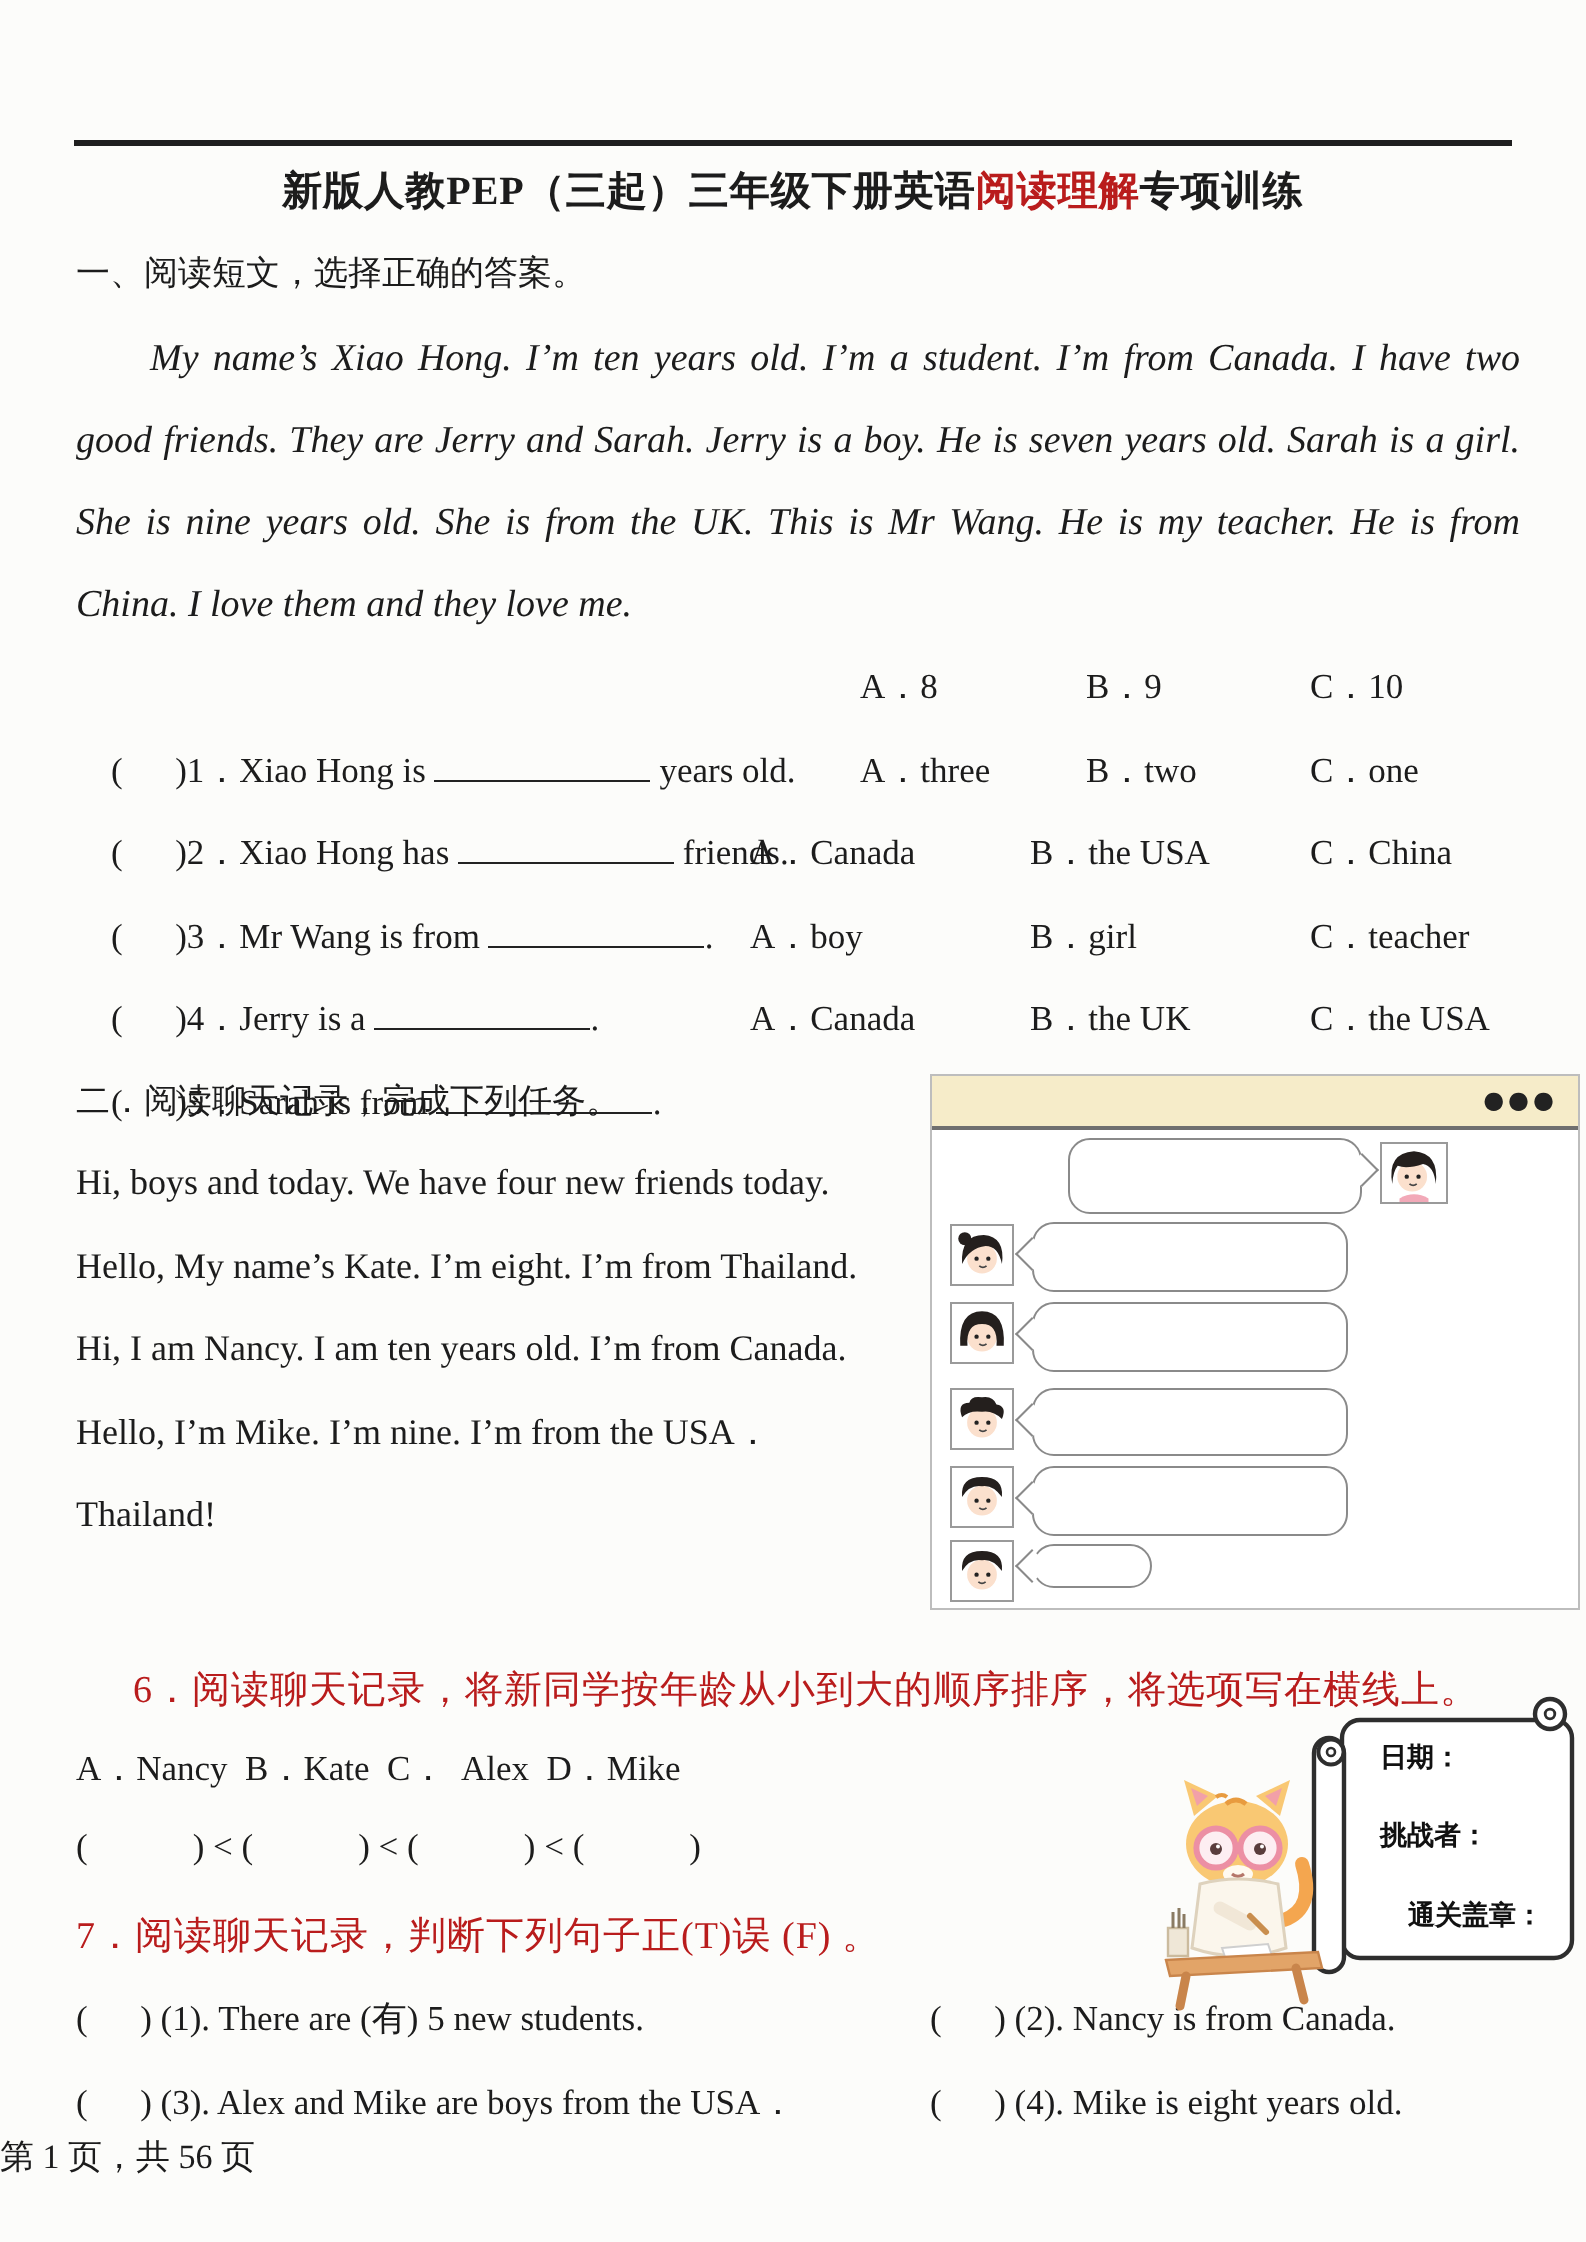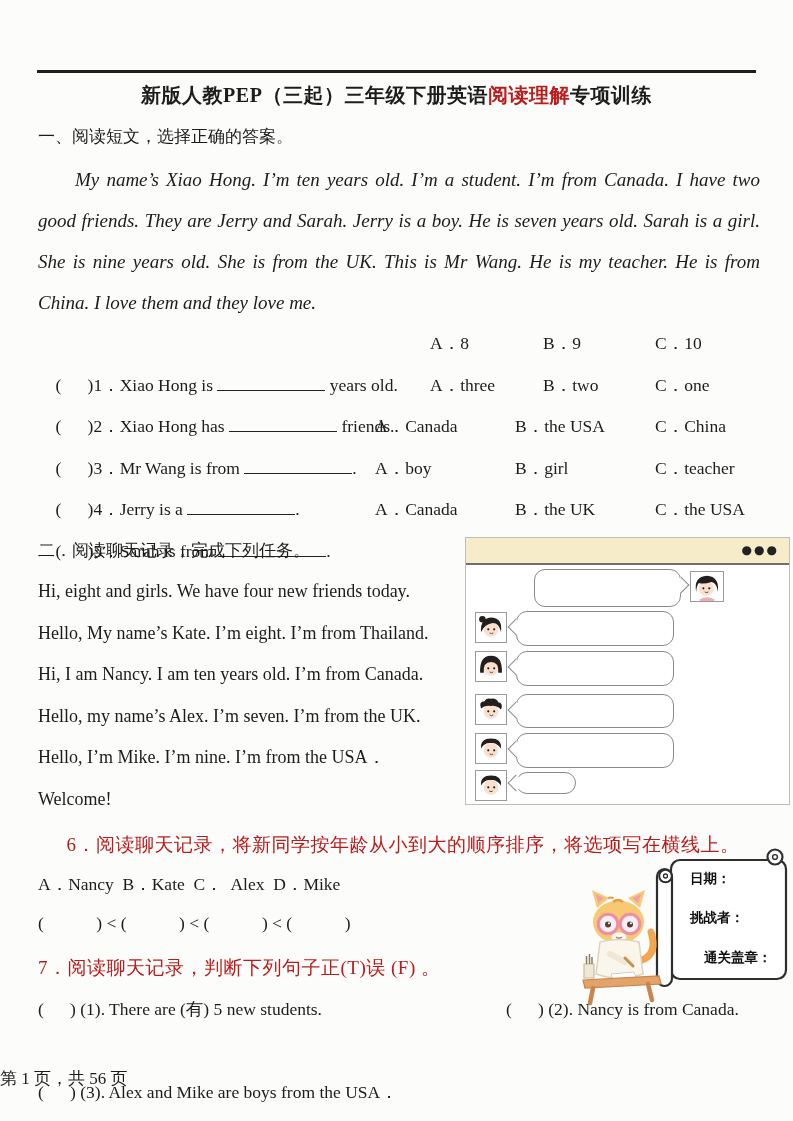--- a/index.html
+++ b/index.html
@@ -46,21 +46,21 @@
   .bubble.t-right::before { right:-7px; top:9px; border-right:1.6px solid #8a8a8a; border-top:1.6px solid #8a8a8a; }
   .bubble.small::before { top:4px; }
 
   
   .q6-text { left:38px; top:832px; width:730px; font-size:19px; letter-spacing:.5px;text-align:center; }
   .red { color:#b91c1c; }
   .q6-options { left:38px; top:872px; font-size:17.5px; }
   .q6-slots { left:38px; top:913px; font-size:17.5px; }
   .q7-text { left:38px; top:955px; font-size:19px; letter-spacing:.5px; }
 
-  .tf-grid { left:38px; top:988px; width:722px; display:grid; grid-template-columns:427px auto; grid-auto-rows:42px; font-size:17.5px;gap:41px; }
+  .tf-grid { left:38px; top:988px; width:722px; display:grid; grid-template-columns:427px auto; grid-auto-rows:42px; font-size:17.5px; }
   .tf-item { line-height:42px; white-space:pre; }
 
   
   .challenge-card { left:654px; top:845px; width:138px; height:146px; }
   .challenge-card svg { position:absolute; left:0; top:0; width:100%; height:100%; }
   .challenge-label { position:absolute; left:36px; font-size:13.5px; font-weight:bold; font-family:"Liberation Sans","DejaVu Sans",sans-serif; color:#111; }
   .cl-0 { top:25px; } .cl-1 { top:64px; } .cl-2 { top:104px;margin-left:14px; }
 
   
   .cat { left:580px; top:886px; width:86px; height:120px; z-index:5; }
@@ -105,26 +105,25 @@
   <div class="q-row">
     <span class="pre">(      )5．Sarah is from </span><span class="blank"></span><span class="pre">.</span>
     <span class="opt opt-a">A．Canada</span>
     <span class="opt opt-b">B．the UK</span>
     <span class="opt opt-c">C．the USA</span>
   </div>
 </div>
 
 <div class="abs sec2-head">二．阅读聊天记录，完成下列任务。</div>
 <div class="abs chat-lines">
-  <div>Hi, eight and girls. We have four new friends today.</div>
+  <div>Hi, boys and today. We have four new friends today.</div>
   <div>Hello, My name’s Kate. I’m eight. I’m from Thailand.</div>
   <div>Hi, I am Nancy. I am ten years old. I’m from Canada.</div>
-  <div>Hello, my name’s Alex. I’m seven. I’m from the UK.</div>
   <div>Hello, I’m Mike. I’m nine. I’m from the USA．</div>
-  <div>Welcome!</div>
+  <div>Thailand!</div>
 </div>
 
 <div class="abs chat-widget">
   <div class="chat-header">
     <span class="chat-dots">●●●</span>
   </div>
 
   <div class="bubble t-right" style="left:68px; top:31px; width:147px; height:38px;"></div>
   <div class="avatar" style="left:224px; top:33px; width:34px;">
     <svg viewBox="0 0 32 32">
@@ -202,20 +201,21 @@
 
 <div class="abs q6-text red">6．阅读聊天记录，将新同学按年龄从小到大的顺序排序，将选项写在横线上。</div>
 <div class="abs q6-options pre">A．Nancy  B．Kate  C．  Alex  D．Mike</div>
 <div class="abs q6-slots pre">(            ) &lt; (            ) &lt; (            ) &lt; (            )</div>
 
 <div class="abs q7-text red">7．阅读聊天记录，判断下列句子正(T)误 (F) 。</div>
 <div class="abs tf-grid">
   <div class="tf-item">(      ) (1). There are (有) 5 new students.</div>
   <div class="tf-item">(      ) (2). Nancy is from Canada.</div>
   <div class="tf-item">(      ) (3). Alex and Mike are boys from the USA．</div>
+  <div class="tf-item">(      ) (4). Mike is eight years old.</div>
 </div>
 
 <div class="abs challenge-card">
   <svg viewBox="0 0 138 146">
     <rect x="17" y="15" width="115" height="119" rx="9" fill="#fff" stroke="#2e2e2e" stroke-width="2.2"></rect>
     <circle cx="121" cy="12" r="7.5" fill="#fff" stroke="#2e2e2e" stroke-width="2.2"></circle>
     <circle cx="121" cy="12" r="2.4" fill="none" stroke="#2e2e2e" stroke-width="1.4"></circle>
     <rect x="3" y="24" width="15" height="117" rx="7.5" fill="#fff" stroke="#2e2e2e" stroke-width="2.2"></rect>
     <circle cx="11.5" cy="31" r="6.3" fill="#fff" stroke="#2e2e2e" stroke-width="2"></circle>
     <circle cx="11.5" cy="31" r="2" fill="none" stroke="#2e2e2e" stroke-width="1.3"></circle>

